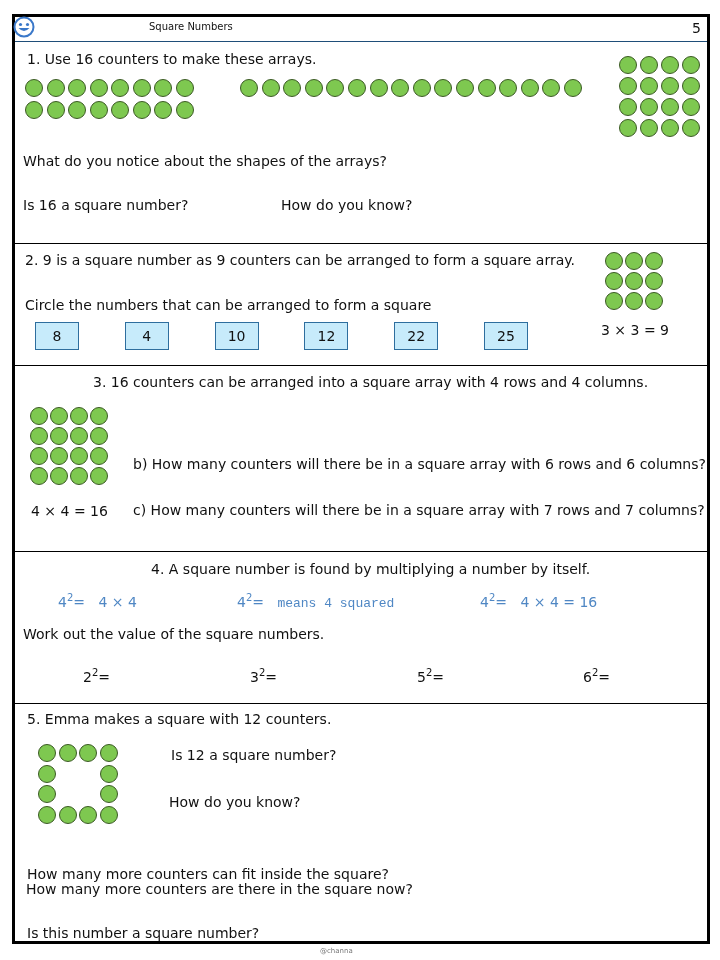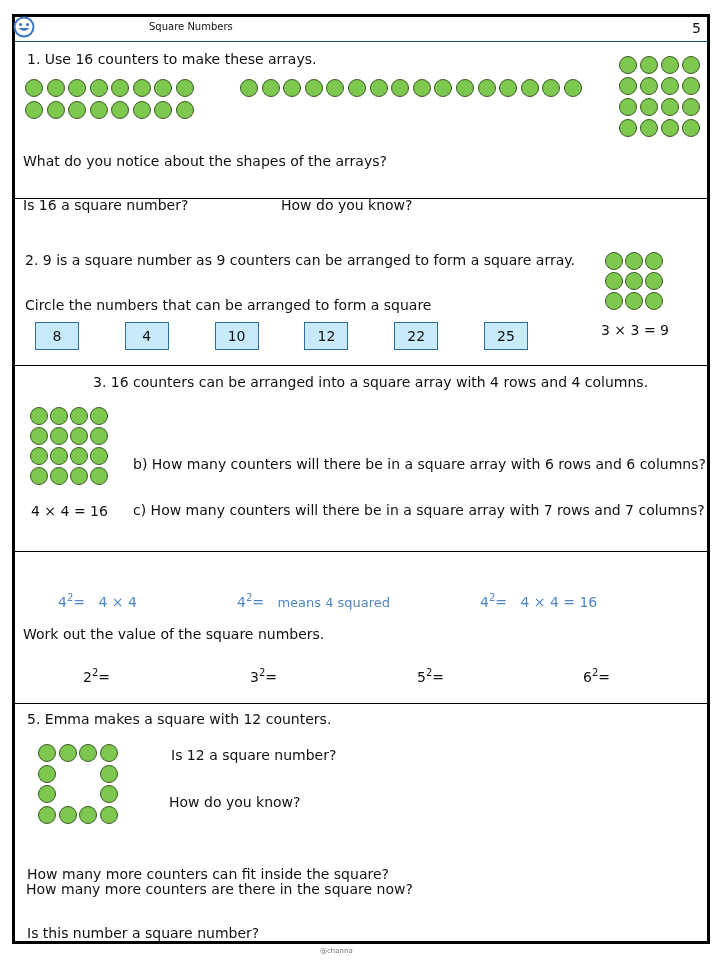--- a/index.html
+++ b/index.html
@@ -25,21 +25,21 @@
     <svg class="smiley" viewBox="0 0 22 22">
       <circle cx="11" cy="11" r="9.5" fill="#fff" stroke="#3a78c9" stroke-width="2"></circle>
       <circle cx="7.5" cy="8.5" r="1.6" fill="#3a78c9"></circle>
       <circle cx="14.5" cy="8.5" r="1.6" fill="#3a78c9"></circle>
       <path d="M5.5 12 Q11 18 16.5 12 Z" fill="#3a78c9"></path>
     </svg>
     <span class="title">Square Numbers</span>
     <span class="pagenum">5</span>
   </div>
 
-  <div class="section" style="top:24px;height:158px;">
+  <div class="section" style="top:24px;height:203px;">
     <span class="txt" style="left:12px;top:10px;">1. Use 16 counters to make these arrays.</span>
     <div id="q1-arr1">
         <div class="counter" style="left: 10px; top: 38px;"></div>
         <div class="counter" style="left: 31.5px; top: 38px;"></div>
         <div class="counter" style="left: 53px; top: 38px;"></div>
         <div class="counter" style="left: 74.5px; top: 38px;"></div>
         <div class="counter" style="left: 96px; top: 38px;"></div>
         <div class="counter" style="left: 117.5px; top: 38px;"></div>
         <div class="counter" style="left: 139px; top: 38px;"></div>
         <div class="counter" style="left: 160.5px; top: 38px;"></div>
@@ -137,22 +137,23 @@
         <div class="counter" style="left: 35px; top: 101px;"></div>
         <div class="counter" style="left: 55px; top: 101px;"></div>
         <div class="counter" style="left: 75px; top: 101px;"></div>
       </div>
     <span class="txt" style="left:16px;top:137px;">4 × 4 = 16</span>
     <span class="txt" style="left:118px;top:90px;">b) How many counters will there be in a square array with 6 rows and 6 columns?</span>
     <span class="txt" style="left:118px;top:136px;">c) How many counters will there be in a square array with 7 rows and 7 columns?</span>
   </div>
 
   <div class="section" style="top:535px;height:152px;">
+    <span class="txt" style="left:136px;top:9px;">4.  A square number is found by multiplying a number by itself.</span>
     <span class="txt blue" style="left:43px;top:40px;"><span>4</span><sup>2</sup><span style="white-space:pre">=   4 × 4</span></span>
-    <span class="txt blue" style="left:222px;top:40px;"><span>4</span><sup>2</sup><span style="white-space:pre">=   </span><span style="font-size:13px;">means 4 squared</span></span>
+    <span class="txt blue" style="left:222px;top:40px;"><span>4</span><sup>2</sup><span style="white-space:pre">=   </span><span style="font-size:13px;font-family:Liberation Mono, monospace;">means 4 squared</span></span>
     <span class="txt blue" style="left:465px;top:40px;"><span>4</span><sup>2</sup><span style="white-space:pre">=   4 × 4 = 16</span></span>
     <span class="txt" style="left:8px;top:74px;">Work out the value of the square numbers.</span>
     <span class="txt" style="left:68px;top:115px;"><span>2</span><sup>2</sup><span>=</span></span>
     <span class="txt" style="left:235px;top:115px;"><span>3</span><sup>2</sup><span>=</span></span>
     <span class="txt" style="left:402px;top:115px;"><span>5</span><sup>2</sup><span>=</span></span>
     <span class="txt" style="left:568px;top:115px;"><span>6</span><sup>2</sup><span>=</span></span>
   </div>
 
   <div class="section" style="top:687px;height:240px;border-bottom:none;">
     <span class="txt" style="left:12px;top:7px;">5. Emma makes a square with 12 counters.</span>

